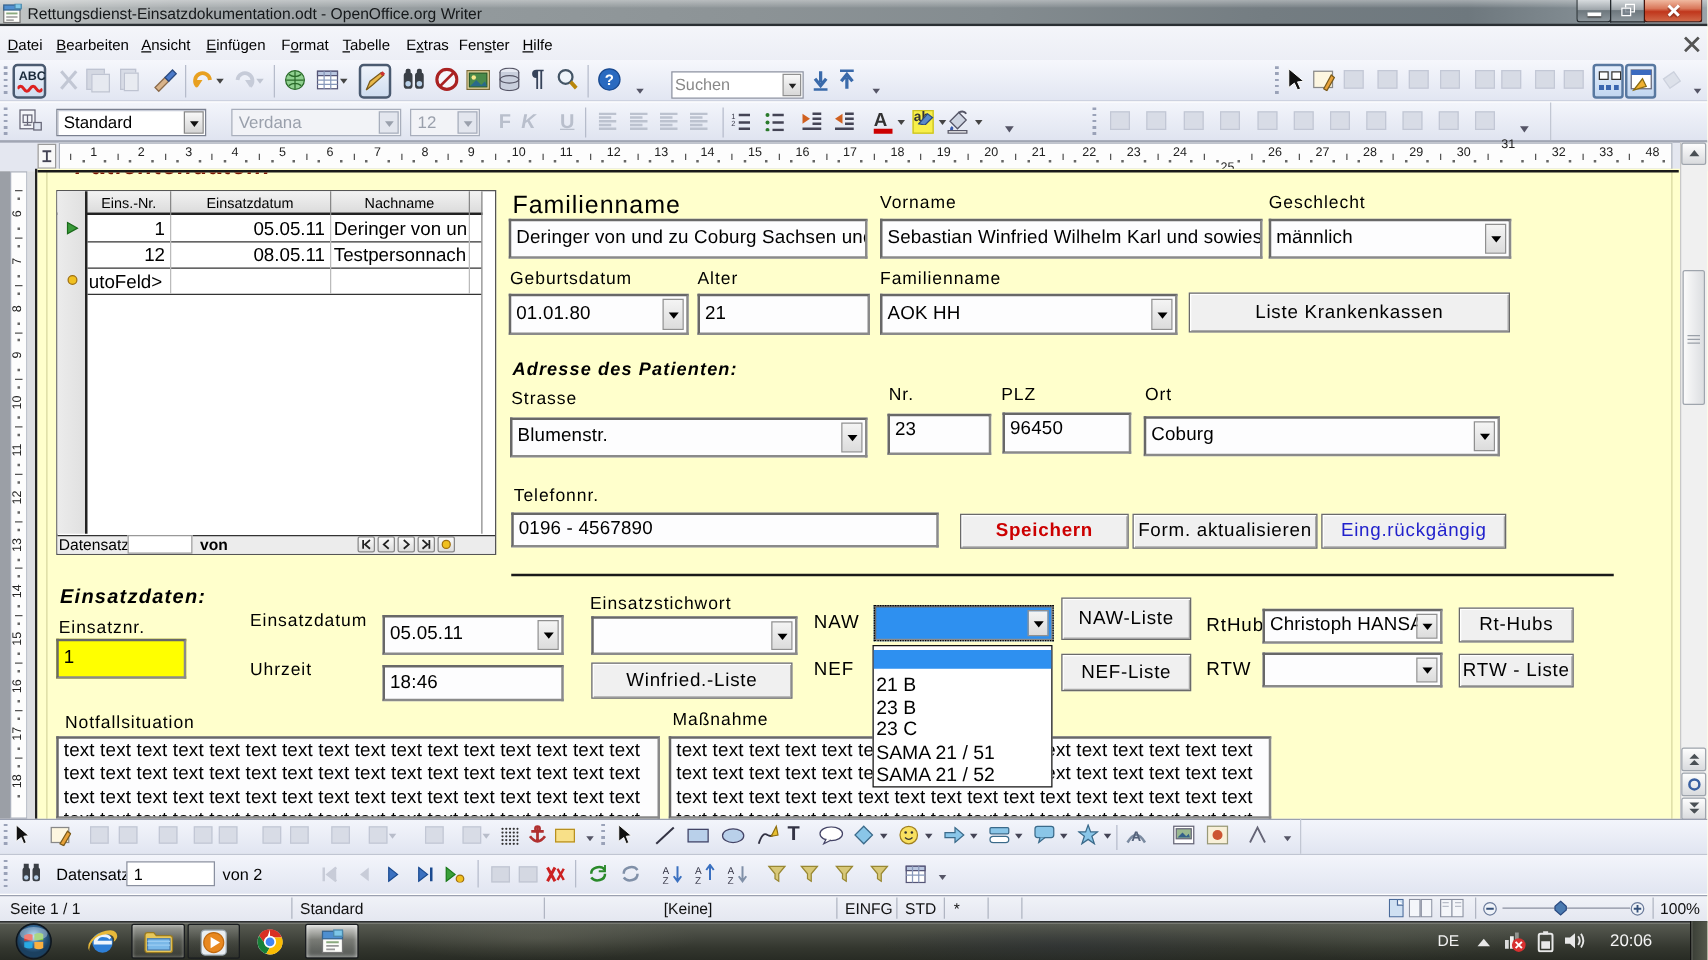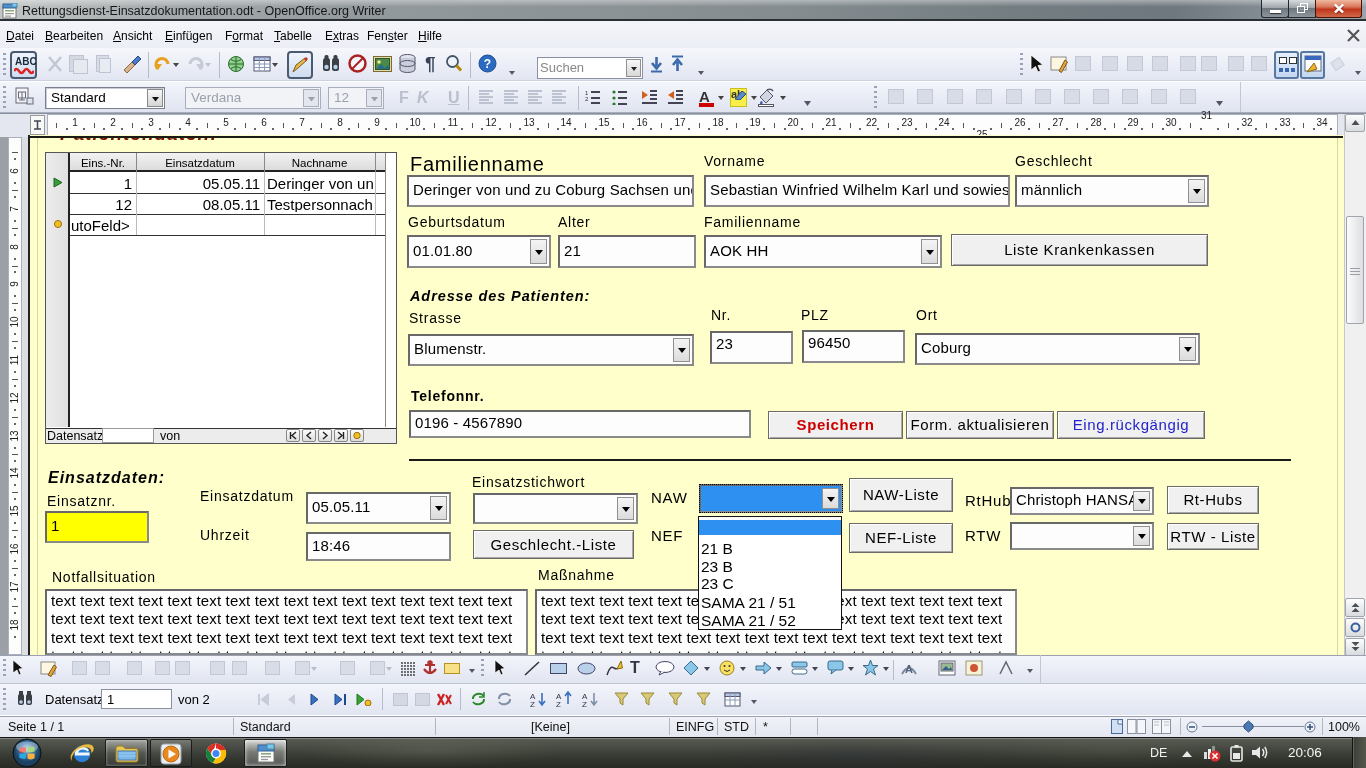--- a/index.html
+++ b/index.html
@@ -452,21 +452,21 @@
 <div class="a" style="left:1200px;top:128px;width:2px;height:2px;background:#666"></div>
 <div class="a" style="left:1217px;top:128px;width:2px;height:2px;background:#666"></div>
 <div class="a" style="left:1239px;top:117px;width:16px;height:14px;font-size:10px;color:#222;text-align:center">32</div>
 <div class="a" style="left:1228px;top:123px;width:1px;height:5px;background:#555"></div>
 <div class="a" style="left:1237px;top:128px;width:2px;height:2px;background:#666"></div>
 <div class="a" style="left:1255px;top:128px;width:2px;height:2px;background:#666"></div>
 <div class="a" style="left:1277px;top:117px;width:16px;height:14px;font-size:10px;color:#222;text-align:center">33</div>
 <div class="a" style="left:1266px;top:123px;width:1px;height:5px;background:#555"></div>
 <div class="a" style="left:1275px;top:128px;width:2px;height:2px;background:#666"></div>
 <div class="a" style="left:1293px;top:128px;width:2px;height:2px;background:#666"></div>
-<div class="a" style="left:1314px;top:117px;width:16px;height:14px;font-size:10px;color:#222;text-align:center">34</div>
+<div class="a" style="left:1314px;top:117px;width:16px;height:14px;font-size:10px;color:#222;text-align:center">48</div>
 <div class="a" style="left:1303px;top:123px;width:1px;height:5px;background:#555"></div>
 <div class="a" style="left:1313px;top:128px;width:2px;height:2px;background:#666"></div>
 <div class="a" style="left:1330px;top:128px;width:2px;height:2px;background:#666"></div>
 <div class="a" style="left:0px;top:137px;width:8px;height:518px;background:#9b9fa6;"></div>
 <div class="a" style="left:8px;top:137px;width:14px;height:518px;background:#fdfdfd;border:1px solid #aab0bc;"></div>
 <div class="a" style="left:7px;top:163px;width:16px;height:16px;font-size:10px;color:#222;text-align:center;line-height:16px;transform:rotate(-90deg)">6</div>
 <div class="a" style="left:12px;top:152px;width:6px;height:1px;background:#555"></div>
 <div class="a" style="left:14px;top:158px;width:2px;height:2px;background:#666"></div>
 <div class="a" style="left:14px;top:182px;width:2px;height:2px;background:#666"></div>
 <div class="a" style="left:7px;top:201px;width:16px;height:16px;font-size:10px;color:#222;text-align:center;line-height:16px;transform:rotate(-90deg)">7</div>
@@ -572,21 +572,21 @@
 <div class="a" style="left:71px;top:217px;width:64px;height:16px;font-size:15px;overflow:hidden;white-space:nowrap;">utoFeld&gt;</div>
 <svg class="a" style="left:53px;top:177px" width="10" height="11">
     <path d="M1 1 L9 5.5 L1 10 Z" fill="#3a9a3a" stroke="#1a6a1a"></path>
   </svg>
 <svg class="a" style="left:53px;top:219px" width="10" height="10">
     <circle cx="5" cy="5" r="3.5" fill="#f0c020" stroke="#a07010"></circle>
   </svg>
 <div class="a" style="left:46px;top:428px;width:350px;height:15px;background:#ececec;border-top:1px solid #333;"></div>
 <div class="a" style="left:47px;top:429px;width:52px;height:13px;font-size:12.5px;color:#000;">Datensatz</div>
 <div class="a" style="left:102px;top:428px;width:52px;height:15px;background:#fff;border:1px solid #999;"></div>
-<div class="a" style="left:160px;top:429px;width:30px;height:13px;font-size:12.5px;color:#000;">von</div>
+<div class="a" style="left:160px;top:429px;width:30px;height:13px;font-size:12.5px;color:#000;font-weight:bold;">von</div>
 <div class="a" style="left:286px;top:429px;width:14px;height:13px;background:linear-gradient(#fcfcfc,#ddd);border:1px solid #888;border-radius:2px"></div>
 <svg class="a" style="left:287px;top:430px" width="12" height="11">
     <path d="M3.5 2 V9 M9 2 L5 5.5 L9 9" stroke="#222" stroke-width="1.4" fill="none"></path>
   </svg>
 <div class="a" style="left:302px;top:429px;width:14px;height:13px;background:linear-gradient(#fcfcfc,#ddd);border:1px solid #888;border-radius:2px"></div>
 <svg class="a" style="left:303px;top:430px" width="12" height="11">
     <path d="M8 2 L4 5.5 L8 9" stroke="#222" stroke-width="1.4" fill="none"></path>
   </svg>
 <div class="a" style="left:318px;top:429px;width:14px;height:13px;background:linear-gradient(#fcfcfc,#ddd);border:1px solid #888;border-radius:2px"></div>
 <svg class="a" style="left:319px;top:430px" width="12" height="11">
@@ -615,38 +615,38 @@
 <div class="btn" style="left:951px;top:234px;width:257px;height:32px;line-height:30px;color:#000;font-weight:normal;font-size:15px;">Liste Krankenkassen</div>
 <div class="lbl" style="left:410px;top:288px;width:400px;height:17px;font-size:14.5px;font-weight:bold;font-style:italic;letter-spacing:0.9px;">Adresse des Patienten:</div>
 <div class="lbl" style="left:409px;top:310px;width:400px;height:17px;font-size:14px;width:auto;">Strasse</div>
 <div class="inp" style="left:408px;top:334px;width:286px;height:32px;font-size:15px;line-height:26px;padding-left:4px">Blumenstr.<div class="cbar"></div></div>
 <div class="lbl" style="left:711px;top:307px;width:400px;height:17px;font-size:14px;width:auto;">Nr.</div>
 <div class="inp" style="left:710px;top:331px;width:83px;height:33px;font-size:15px;padding:2px 0 0 4px;">23</div>
 <div class="lbl" style="left:801px;top:307px;width:400px;height:17px;font-size:14px;width:auto;">PLZ</div>
 <div class="inp" style="left:802px;top:330px;width:103px;height:33px;font-size:15px;padding:2px 0 0 4px;">96450</div>
 <div class="lbl" style="left:916px;top:307px;width:400px;height:17px;font-size:14px;width:auto;">Ort</div>
 <div class="inp" style="left:915px;top:333px;width:285px;height:32px;font-size:15px;line-height:26px;padding-left:4px">Coburg<div class="cbar"></div></div>
-<div class="lbl" style="left:411px;top:388px;width:400px;height:17px;font-size:14px;width:auto;font-weight:bold;">Telefonnr.</div>
+<div class="lbl" style="left:411px;top:388px;width:400px;height:17px;font-size:14px;width:auto;">Telefonnr.</div>
 <div class="inp" style="left:409px;top:410px;width:342px;height:28px;font-size:15px;line-height:22px;padding-left:4px;background:#fdfdfe;">0196 - 4567890</div>
 <div class="btn" style="left:768px;top:411px;width:135px;height:28px;line-height:26px;color:#cc0000;font-weight:bold;font-size:15px;">Speichern</div>
 <div class="btn" style="left:906px;top:411px;width:148px;height:28px;line-height:26px;color:#000;font-weight:normal;font-size:15px;">Form. aktualisieren</div>
 <div class="btn" style="left:1057px;top:411px;width:148px;height:28px;line-height:26px;color:#2222cc;font-weight:normal;font-size:15px;">Eing.rückgängig</div>
 <div class="a" style="left:409px;top:459px;width:882px;height:2px;background:#1a1a1a;"></div>
 <div class="lbl" style="left:48px;top:469px;width:300px;height:18px;font-size:16px;font-weight:bold;font-style:italic;letter-spacing:1px;">Einsatzdaten:</div>
 <div class="lbl" style="left:47px;top:493px;width:400px;height:17px;font-size:14px;width:auto;">Einsatznr.</div>
 <div class="inp" style="left:45px;top:511px;width:104px;height:32px;font-size:15px;line-height:26px;padding-left:4px;background:#ffff00;">1</div>
 <div class="lbl" style="left:200px;top:488px;width:400px;height:17px;font-size:14px;width:auto;">Einsatzdatum</div>
 <div class="inp" style="left:306px;top:492px;width:145px;height:32px;font-size:15px;line-height:26px;padding-left:4px">05.05.11<div class="cbar"></div></div>
 <div class="lbl" style="left:200px;top:527px;width:400px;height:17px;font-size:14px;width:auto;">Uhrzeit</div>
 <div class="inp" style="left:306px;top:532px;width:145px;height:29px;font-size:15px;line-height:23px;padding-left:4px;background:#fdfdfe;">18:46</div>
 <div class="lbl" style="left:472px;top:474px;width:400px;height:17px;font-size:14px;width:auto;">Einsatzstichwort</div>
 <div class="inp" style="left:473px;top:493px;width:165px;height:31px;font-size:15px;line-height:25px;padding-left:4px">
     <div class="cbar"></div>
   </div>
-<div class="btn" style="left:473px;top:530px;width:161px;height:29px;line-height:27px;color:#000;font-weight:normal;font-size:15px;">Geschlecht.-Liste</div>
+<div class="btn" style="left:473px;top:530px;width:161px;height:29px;line-height:27px;color:#000;font-weight:normal;font-size:15px;">Winfried.-Liste</div>
 <div class="lbl" style="left:651px;top:489px;width:60px;height:18px;font-size:15px;">NAW</div>
 <div class="lbl" style="left:651px;top:527px;width:60px;height:18px;font-size:15px;">NEF</div>
 <div class="btn" style="left:849px;top:478px;width:104px;height:34px;line-height:32px;color:#000;font-weight:normal;font-size:15px;">NAW-Liste</div>
 <div class="btn" style="left:849px;top:523px;width:104px;height:30px;line-height:28px;color:#000;font-weight:normal;font-size:15px;">NEF-Liste</div>
 <div class="lbl" style="left:965px;top:492px;width:60px;height:18px;font-size:15px;">RtHub</div>
 <div class="inp" style="left:1010px;top:487px;width:144px;height:28px;font-size:15px;line-height:22px;padding-left:4px">Christoph HANSA<div class="cbar"></div></div>
 <div class="btn" style="left:1167px;top:486px;width:92px;height:28px;line-height:26px;color:#000;font-weight:normal;font-size:15px;">Rt-Hubs</div>
 <div class="lbl" style="left:965px;top:527px;width:60px;height:18px;font-size:15px;">RTW</div>
 <div class="inp" style="left:1010px;top:522px;width:144px;height:28px;font-size:15px;line-height:22px;padding-left:4px">
     <div class="cbar"></div>

